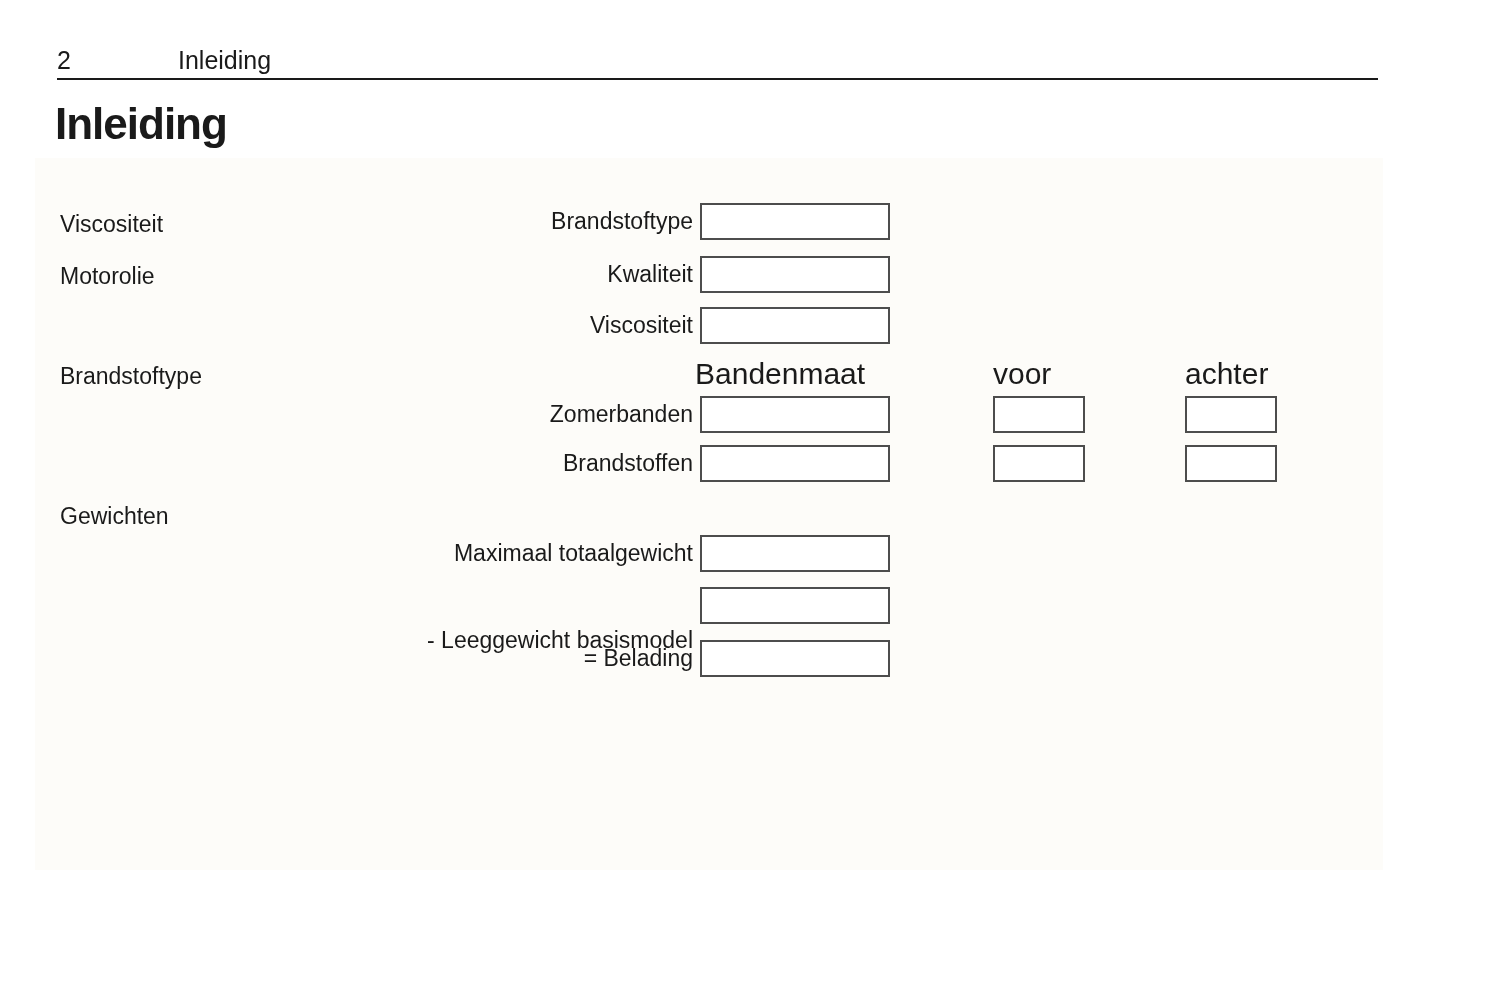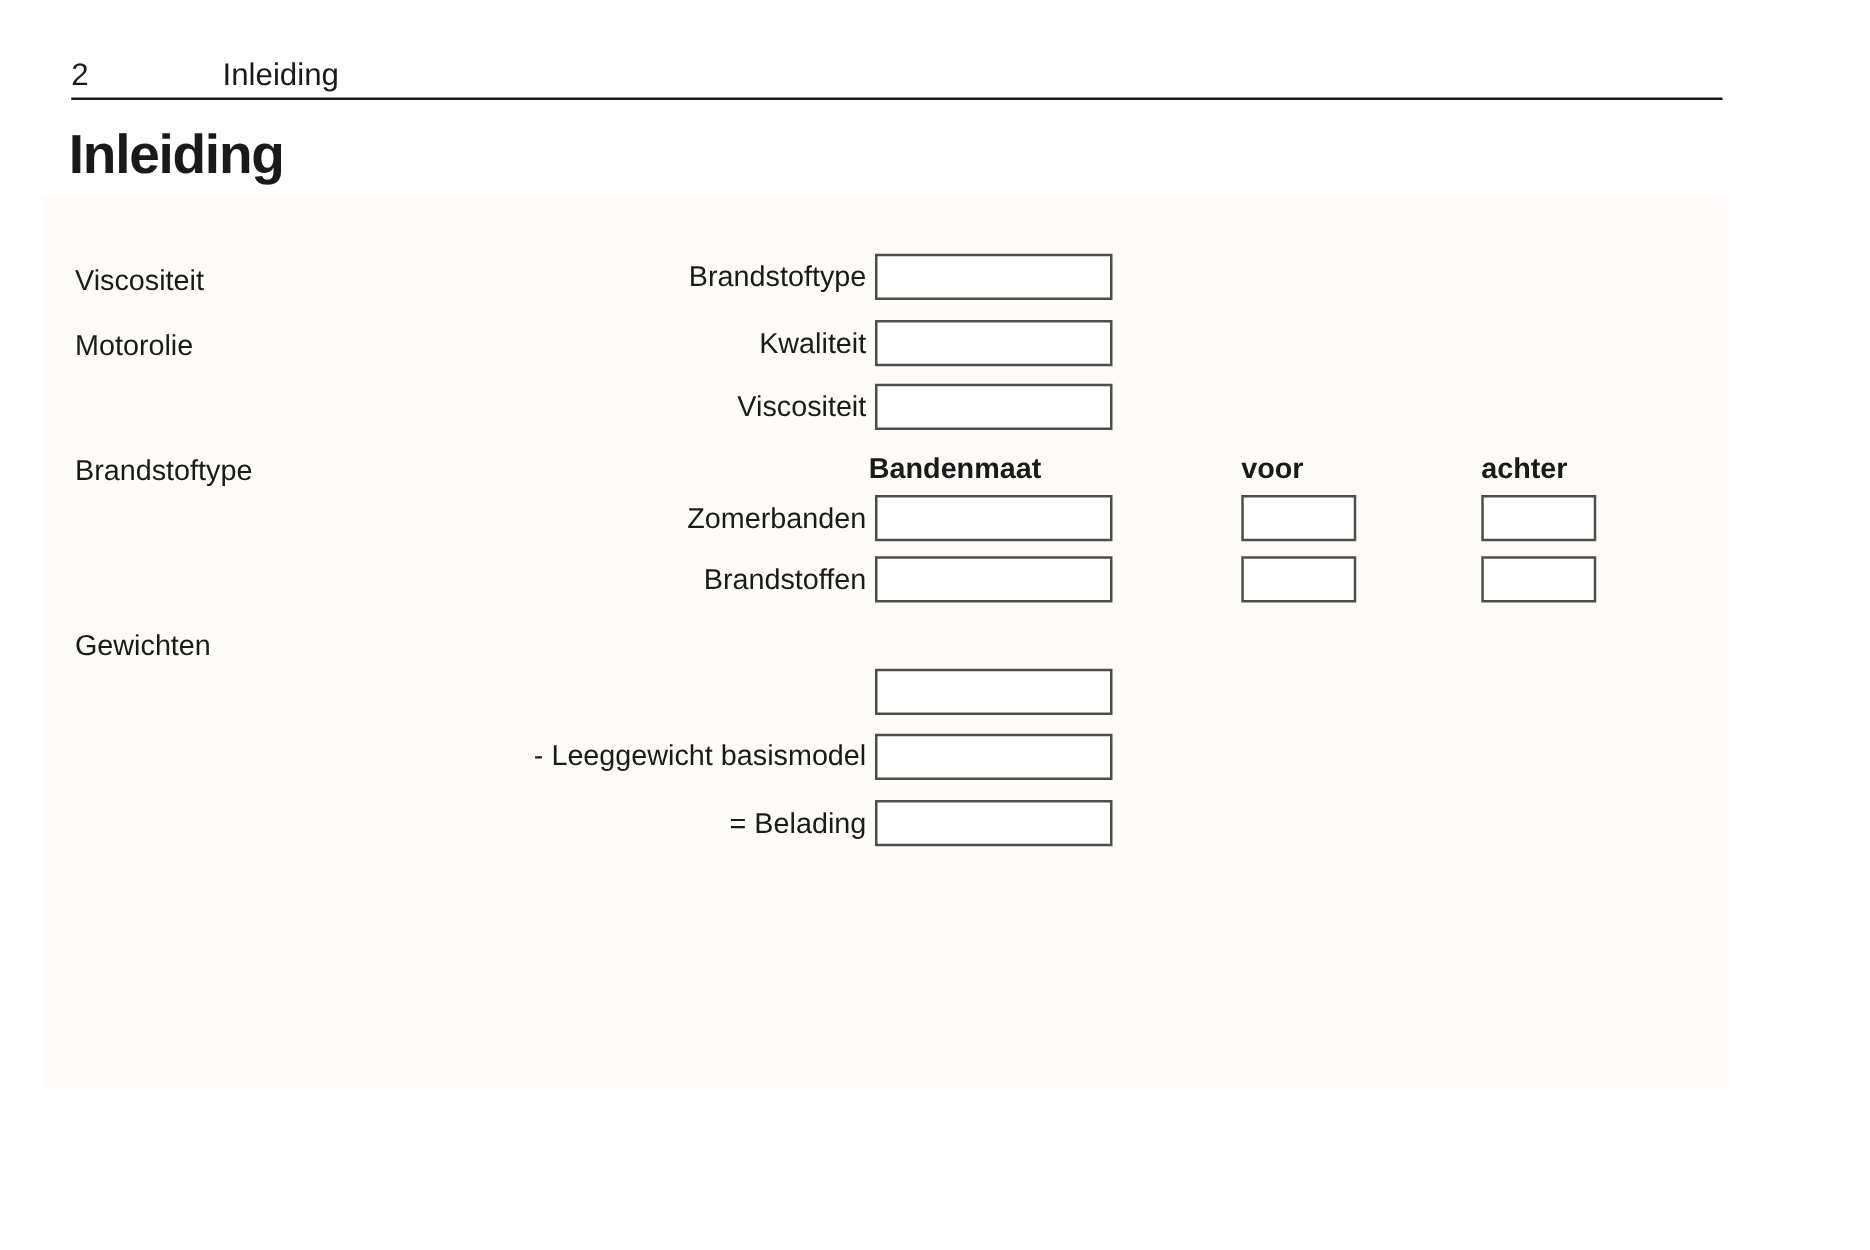--- a/index.html
+++ b/index.html
@@ -66,24 +66,23 @@
     position: absolute;
     right: 803px;
     font-size: 23px;
     line-height: 28px;
     white-space: nowrap;
     text-align: left;
   }
   .col-header {
     position: absolute;
     top: 360px;
-    font-size: 23px;
+    font-size: 30px;
     line-height: 28px;
     white-space: nowrap;
-    font-weight: bold;
   }
   .box {
     position: absolute;
     box-sizing: border-box;
     width: 190px;
     height: 37px;
     background: #ffffff;
     border: 2px solid #4d4d4d;
     font-family: "Liberation Sans", sans-serif;
     font-size: 22px;
@@ -141,21 +140,22 @@
   <div class="field-label" style="top:400px">Zomerbanden</div>
   <input class="box c-main r4" value="" style="">
   <input class="box small c-front r4" value="" style="">
   <input class="box small c-rear r4" value="" style="">
 
   <div class="field-label" style="top:449px">Brandstoffen</div>
   <input class="box c-main r5" value="" style="">
   <input class="box small c-front r5" value="" style="">
   <input class="box small c-rear r5" value="" style="">
 
+  <div class="field-label" style="top:539px">Maximaal totaalgewicht</div>
   <input class="box c-main r6" value="" style="">
 
-  <div class="field-label" style="top:590px">- Leeggewicht basismodel</div>
+  <div class="field-label" style="top:626px">- Leeggewicht basismodel</div>
   <input class="box c-main r7" value="" style="">
 
   <div class="field-label" style="top:644px">= Belading</div>
   <input class="box c-main r8" value="" style="">
 
 </div>
 
 </body></html>

